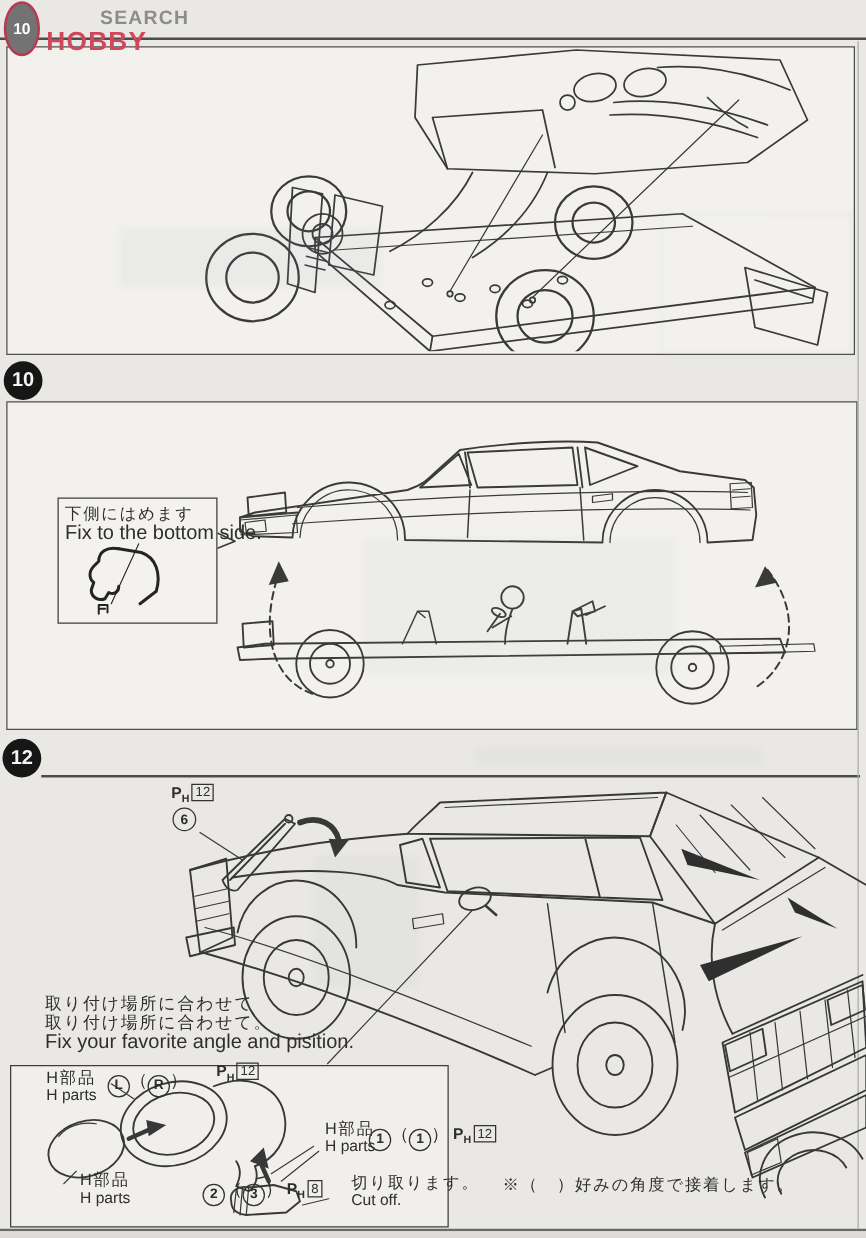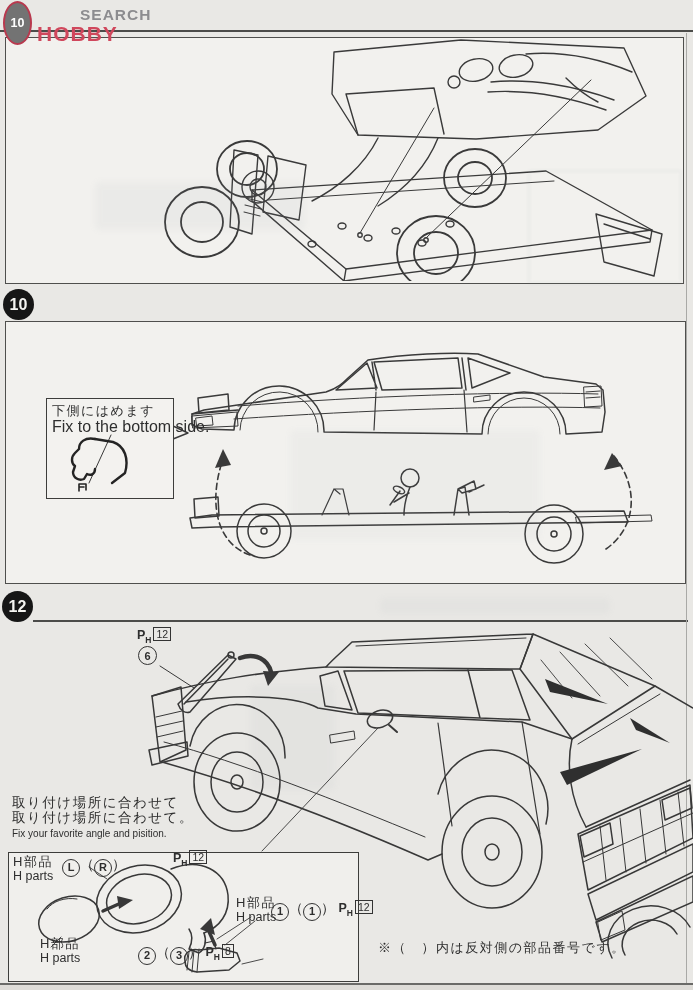--- a/index.html
+++ b/index.html
@@ -12,21 +12,21 @@
             color:#f4f4f1;display:flex;align-items:center;justify-content:center;
             font-weight:bold;font-size:16px;z-index:5;}
   .logo{position:absolute;left:0;top:0;height:32px;z-index:6;}
   .logo-circle{position:absolute;left:3px;top:1px;width:29px;height:44px;border-radius:50%;
                background:#737373;border:2.5px solid #b8394e;box-sizing:border-box;color:#fff;
                display:flex;align-items:center;justify-content:center;font-size:12.5px;font-weight:bold;}
   .logo-hobby{position:absolute;left:37px;top:22px;font-size:21px;font-weight:bold;
               letter-spacing:1px;color:#d0475c;}
   .logo-search{position:absolute;left:80px;top:6px;font-size:15.5px;font-weight:bold;
                letter-spacing:1px;color:#8c8c8f;}
-  .lbl{position:absolute;font-size:12.5px;line-height:13.5px;white-space:nowrap;z-index:4;}
+  .lbl{position:absolute;font-size:12.5px;line-height:13.5px;white-space:nowrap;z-index:4;margin-left:24px;}
   .jp{letter-spacing:1.5px;font-size:13px;}
   .callout{position:absolute;left:40px;top:76px;width:128px;height:101px;
            border:1.4px solid #3d3d3b;background:#f3f2ef;box-sizing:border-box;z-index:3;}
   .callout .txt{position:absolute;left:5px;top:4px;font-size:12px;line-height:15px;white-space:nowrap;}
   .callout svg{position:absolute;left:8px;top:34px;}
   .circ{display:inline-flex;width:16px;height:16px;border:1.2px solid #333;border-radius:50%;
         align-items:center;justify-content:center;font-size:11px;font-weight:bold;
         vertical-align:-3px;background:transparent;}
   .par{font-size:14px;vertical-align:-1px;}
   .ph{font-size:12.5px;font-weight:bold;white-space:nowrap;}
@@ -225,21 +225,21 @@
       <polygon points="630,96 670,121 636,108" fill="#2f2f2f" stroke="none"></polygon>
     </g>
   </svg>
 
   <span class="ph" style="position:absolute;left:137px;top:627px;z-index:4;"><span>P</span><sub>H</sub><span class="phbox">12</span></span>
   <span class="circ" style="position:absolute;left:138px;top:646px;width:17px;height:17px;z-index:4;">6</span>
 
   <div class="lbl" style="left:12px;top:796px;">
     <span class="jp" style="font-size:13.5px;">取り付け場所に合わせて</span><br>
     <span class="jp" style="font-size:13.5px;">取り付け場所に合わせて。</span><br>
-    <span style="font-size:10px;line-height:17px;">Fix your favorite angle and pisition.</span>
+    <span style="font-size:16px;line-height:17px;">Fix your favorite angle and pisition.</span>
   </div>
 
   <div class="partsbox">
     <svg width="348" height="127" viewBox="0 0 348 127">
       <g stroke="#383838" fill="none" stroke-width="1.5" stroke-linecap="round" stroke-linejoin="round">
         <path d="M80,14 L98,26" stroke-width="0.9"></path>
         <ellipse cx="130" cy="46" rx="43" ry="33" transform="rotate(-16 130 46)"></ellipse>
         <ellipse cx="130" cy="46" rx="33" ry="24" transform="rotate(-16 130 46)"></ellipse>
         <path d="M162,16 C192,4 216,18 219,42 C221,60 211,74 195,80"></path>
         <path d="M195,80 C198,88 196,96 190,100 L180,96 C184,88 184,82 180,76"></path>
@@ -279,22 +279,26 @@
 
   <div class="lbl" style="left:236px;top:896px;">
     <span class="jp">H部品</span><br>
     <span>H parts</span>
   </div>
   <div class="lbl" style="left:271px;top:900px;">
     <span class="circ">1</span><span class="par">（</span><span class="circ">1</span><span class="par">）</span>
     <span class="ph"><span>P</span><sub>H</sub><span class="phbox">12</span></span>
   </div>
 
+  <div class="lbl" style="left:257px;top:939px;">
+    <span class="jp">切り取ります。</span><br>
+    <span>Cut off.</span>
+  </div>
 
   <div class="lbl" style="left:378px;top:941px;">
-    <span class="jp" style="font-size:13px;">※（　）内は反対側の部品番号です。</span><br>
+    <span class="jp" style="font-size:13px;">※（　）好みの角度で接着します。</span><br>
   </div>
 
   <div class="edge" style="left:686px;top:33px;width:1.3px;height:950px;"></div>
   <div class="rule" style="left:0;top:983px;width:693px;height:1.6px;background:#6a6a68;"></div>
   <div style="position:absolute;left:0;top:985px;width:693px;height:5px;background:#dedcd8;"></div>
 
 </div>
 
 </body></html>

